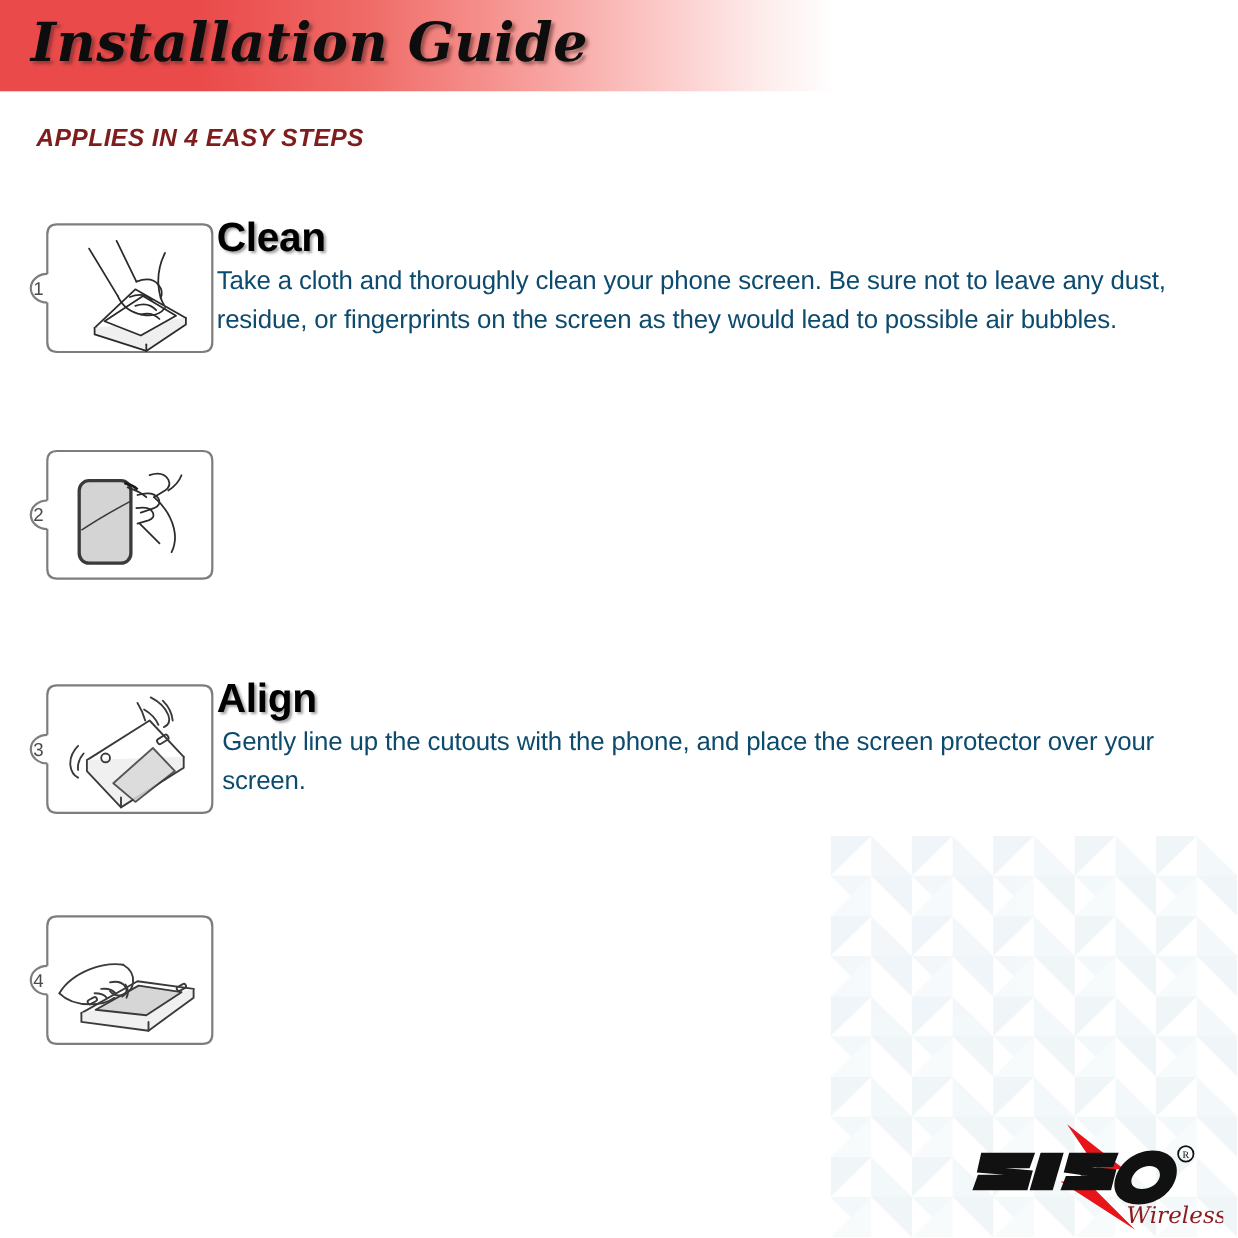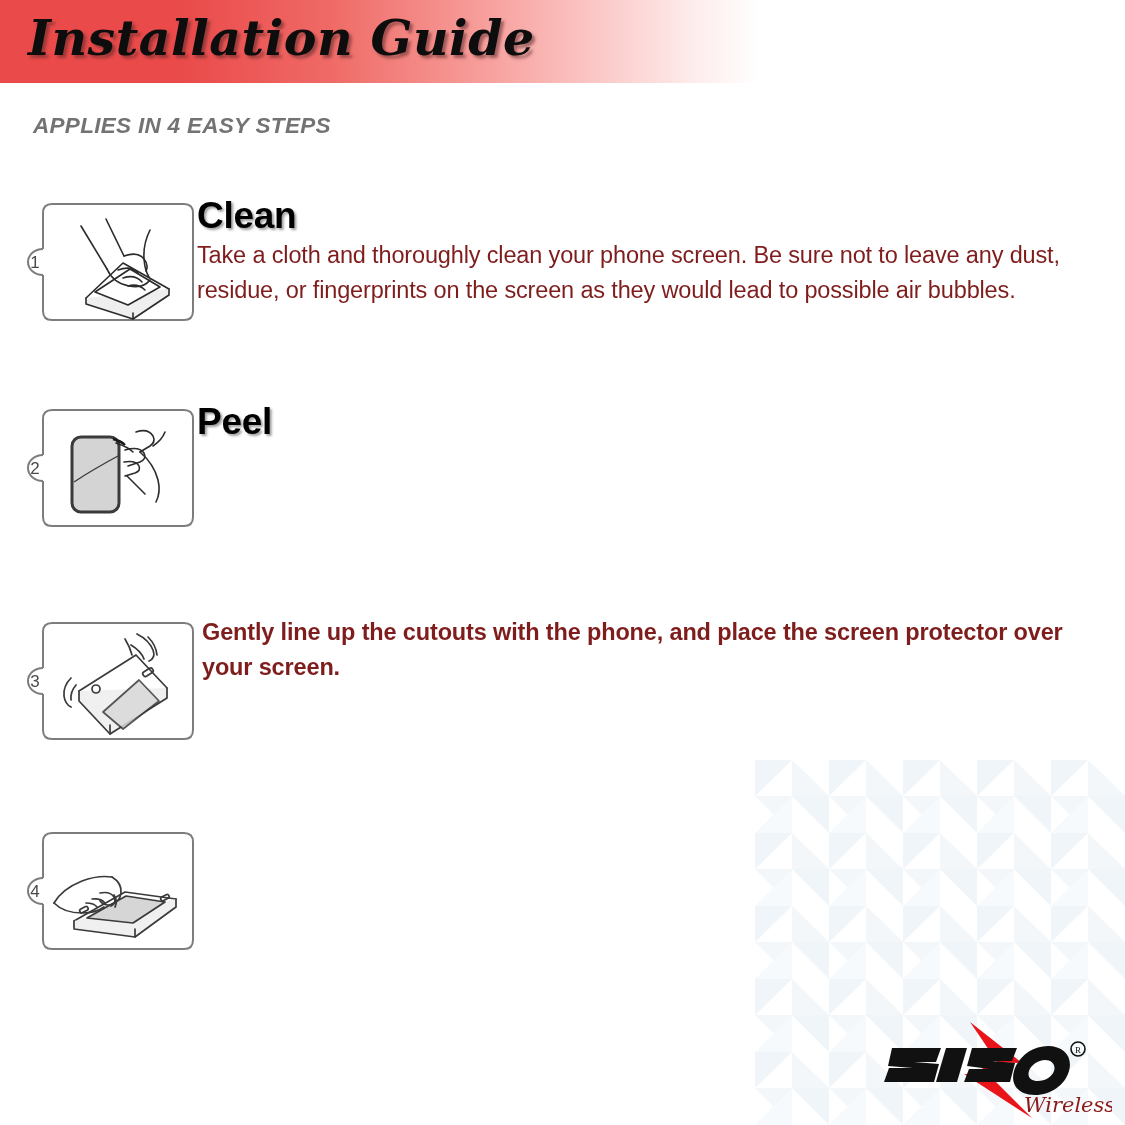--- a/index.html
+++ b/index.html
@@ -55,21 +55,21 @@
   
   .subtitle {
     position: absolute;
     left: 33px;
     top: 113px;
     font-family: "Liberation Sans", sans-serif;
     font-style: italic;
     font-weight: bold;
     font-size: 22.5px;
     letter-spacing: 0.3px;
-    color: #737373;
+    color: #7f1d1d;
     white-space: nowrap;
   }
 
   
   .step {
     position: absolute;
     left: 0;
     width: 1125px;
   }
   .step-icon-wrap {
@@ -94,25 +94,25 @@
     line-height: 40px;
     color: #000000;
     text-shadow: 2px 2px 2.5px rgba(0,0,0,0.38);
     margin: 0 0 2px 0;
     letter-spacing: -0.3px;
   }
   .step-text {
     font-family: "Liberation Sans", sans-serif;
     font-size: 23.5px;
     line-height: 34.5px;
-    color: #7f1d1d;
+    color: #0c4a6e;
     margin: 0;
     letter-spacing: -0.15px;
   }
-  .step-text.indent { padding-left: 5px; font-weight: bold; }
+  .step-text.indent { padding-left: 5px; }
 
   
   .logo {
     position: absolute;
     left: 872px;
     top: 1020px;
     width: 240px;
     height: 100px;
   }
   .logo svg { display: block; }
@@ -206,21 +206,20 @@
             <path d="M101 48 q14 -4 19 3 q3 6 -4 9 l-12 4"></path>
             <path d="M100 60 q12 -2 15 4 q2 5 -4 7 l-10 3"></path>
             <path d="M116 50 q14 12 18 28 q3 12 -2 22"></path>
             <path d="M129 44 q9 -6 12 -14"></path>
             <path d="M103 74 q10 10 18 18"></path>
           </g>
         </g>
       </svg>
     </div>
     <div class="step-body">
-      <div class="step-title">Peel</div>
     </div>
   </div>
 
   <div class="step" style="top:615px;">
     <div class="step-icon-wrap">
       <svg width="172" height="132" viewBox="0 0 172 132" xmlns="http://www.w3.org/2000/svg">
         <g fill="none" stroke="#7d7d7d" stroke-width="2">
           <path d="M19 53 L19 17 Q19 8 28 8 L160 8 Q169 8 169 17 L169 115 Q169 124 160 124 L28 124 Q19 124 19 115 L19 79"></path>
           <path d="M19 53 a15 13 0 1 0 0 26"></path>
         </g>
@@ -239,20 +238,21 @@
           <path d="M124 22 q8 8 9 18"></path>
           <path d="M107 30 q10 6 13 14"></path>
           <path d="M101 24 q5 8 7 16"></path>
 
           <path d="M47 63 q-8 8 -7 18 q1 8 7 11"></path>
           <path d="M52 70 q-6 7 -5 15"></path>
         </g>
       </svg>
     </div>
     <div class="step-body">
+      <div class="step-title">Align</div>
       <p class="step-text indent">Gently line up the cutouts with the phone, and place the screen protector over your screen.</p>
     </div>
   </div>
 
   <div class="step" style="top:825px;">
     <div class="step-icon-wrap">
       <svg width="172" height="132" viewBox="0 0 172 132" xmlns="http://www.w3.org/2000/svg">
         <g fill="none" stroke="#7d7d7d" stroke-width="2">
           <path d="M19 53 L19 17 Q19 8 28 8 L160 8 Q169 8 169 17 L169 115 Q169 124 160 124 L28 124 Q19 124 19 115 L19 79"></path>
           <path d="M19 53 a15 13 0 1 0 0 26"></path>

